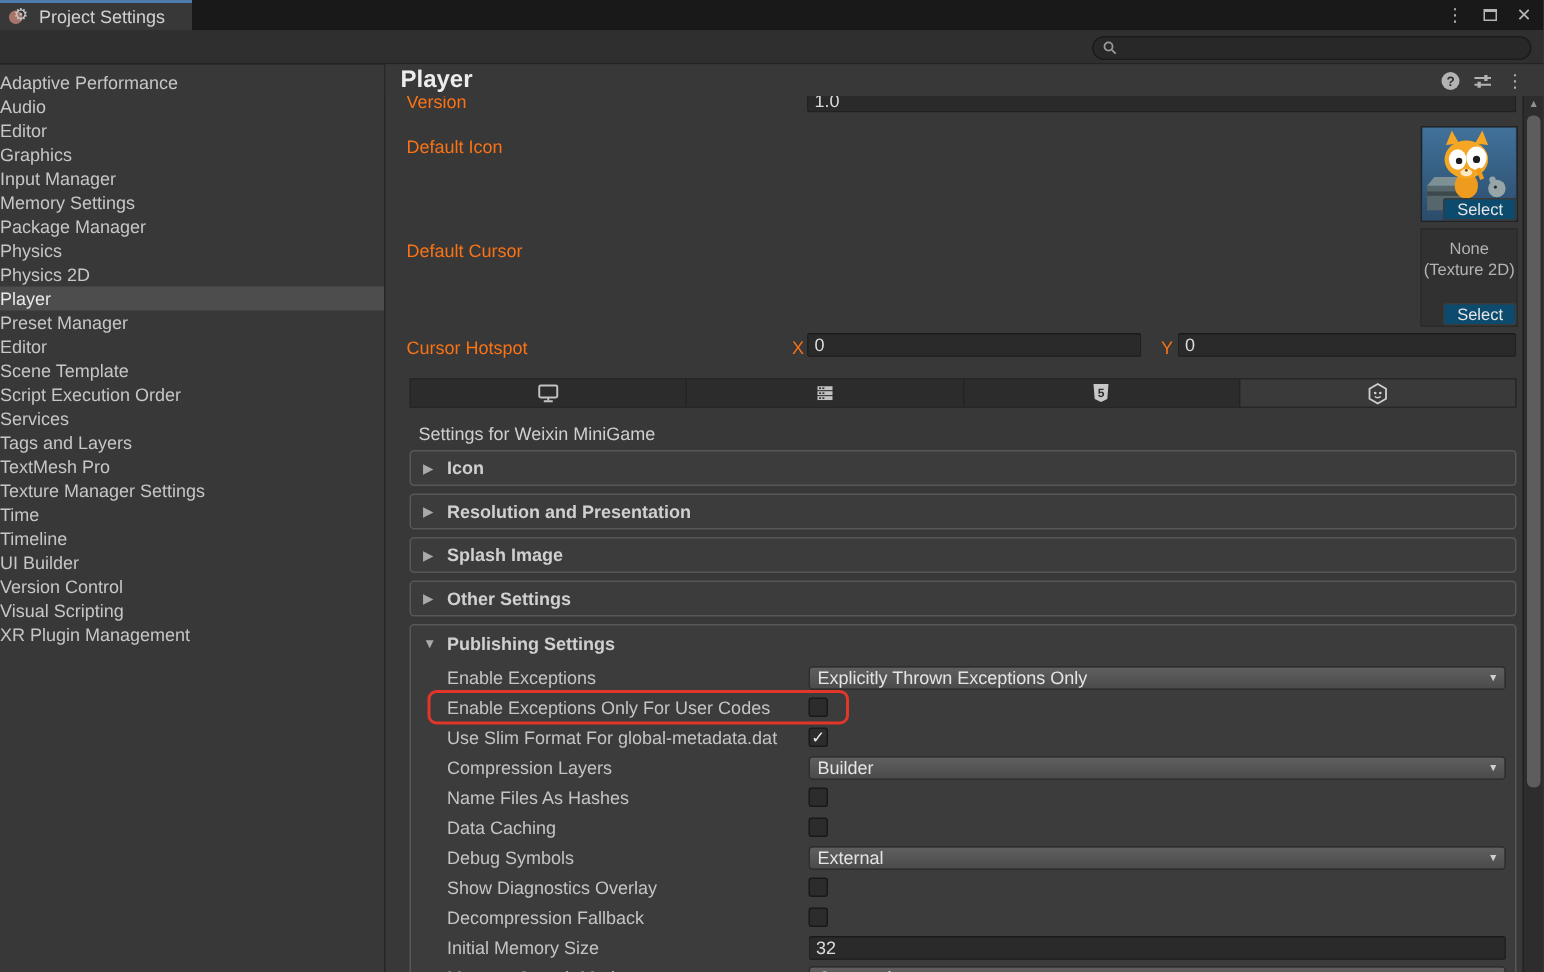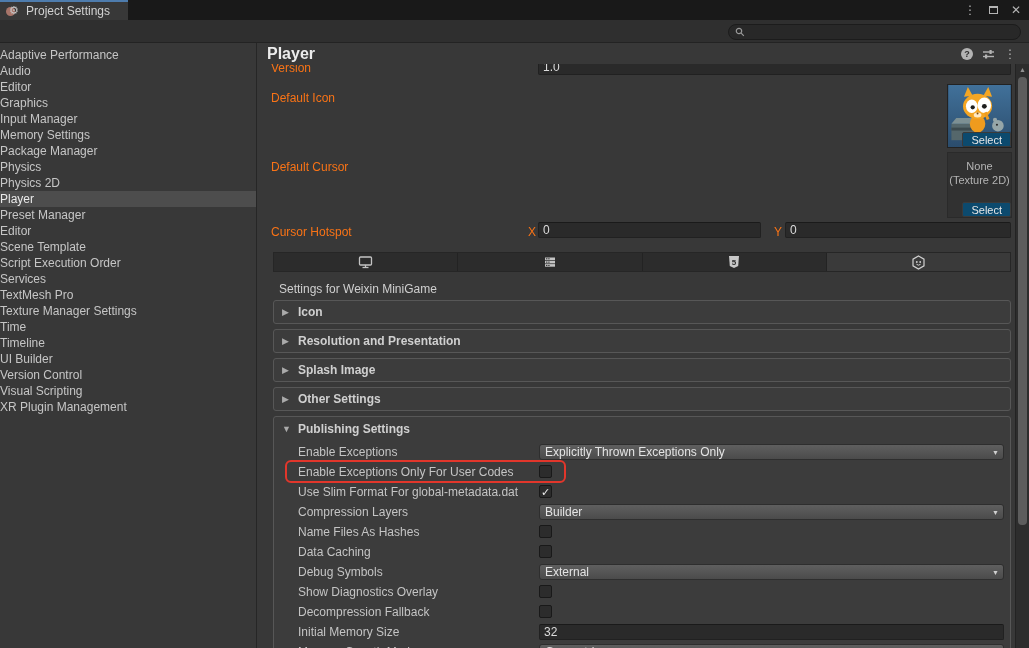--- a/index.html
+++ b/index.html
@@ -130,20 +130,21 @@
     <div class="side-item">Memory Settings</div>
     <div class="side-item">Package Manager</div>
     <div class="side-item">Physics</div>
     <div class="side-item">Physics 2D</div>
     <div class="side-item selected">Player</div>
     <div class="side-item">Preset Manager</div>
     <div class="side-item">Editor</div>
     <div class="side-item">Scene Template</div>
     <div class="side-item">Script Execution Order</div>
     <div class="side-item">Services</div>
+    <div class="side-item">Tags and Layers</div>
     <div class="side-item">TextMesh Pro</div>
     <div class="side-item">Texture Manager Settings</div>
     <div class="side-item">Time</div>
     <div class="side-item">Timeline</div>
     <div class="side-item">UI Builder</div>
     <div class="side-item">Version Control</div>
     <div class="side-item">Visual Scripting</div>
     <div class="side-item">XR Plugin Management</div>
   </div>
 

